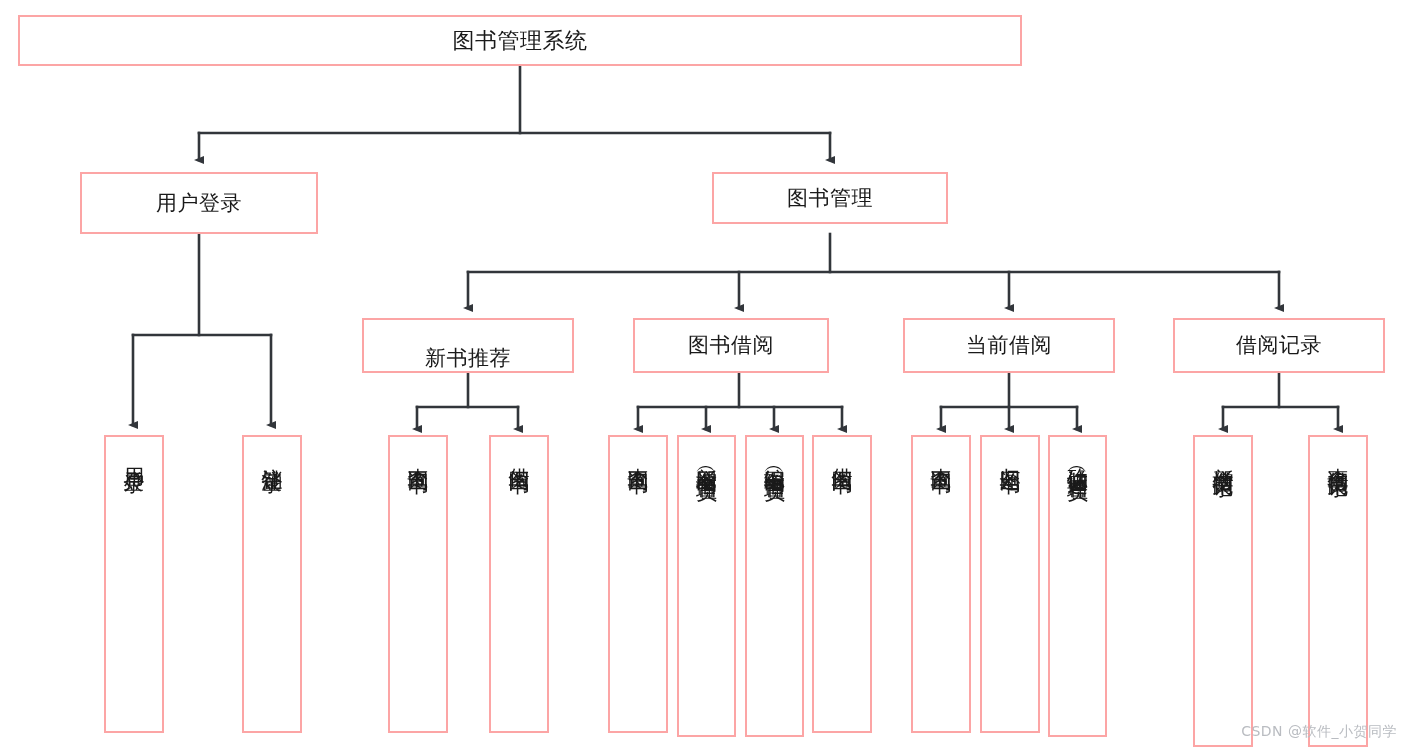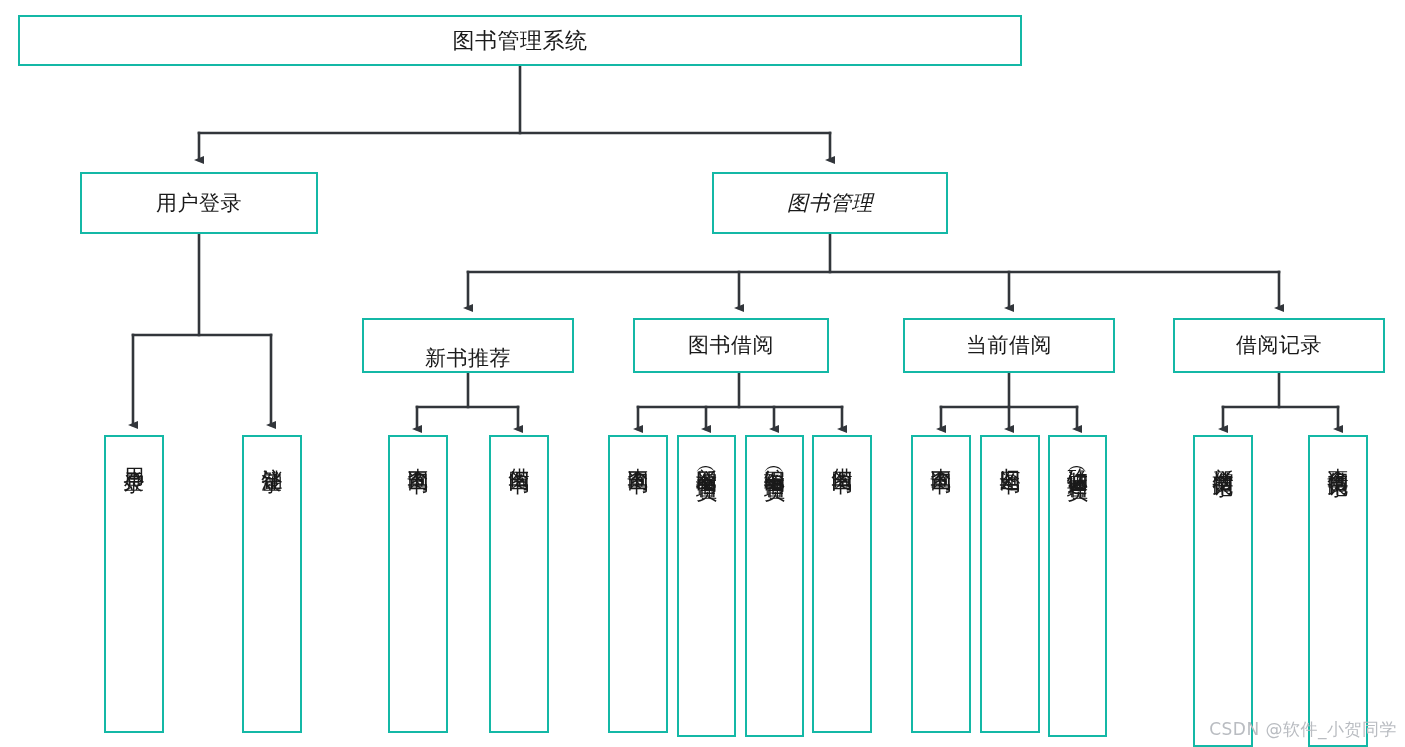--- a/index.html
+++ b/index.html
@@ -21,21 +21,21 @@
     position: absolute;
     left: 0;
     top: 0;
     width: 1405px;
     height: 747px;
     pointer-events: none;
   }
   .node {
     position: absolute;
     box-sizing: border-box;
-    border: 2px solid #14b8a6;
+    border: 2px solid #fca5a5;
     background: #ffffff;
     display: flex;
     align-items: center;
     justify-content: center;
     color: #1a1a1a;
   }
   .node .label {
     display: block;
     text-align: center;
     line-height: 1.18;
@@ -59,21 +59,21 @@
     text-orientation: upright;
     font-size: 21px;
     line-height: 1.05;
     letter-spacing: 2px;
     white-space: nowrap;
   }
   .watermark {
     position: absolute;
     right: 8px;
     bottom: 6px;
-    font-size: 17px;
+    font-size: 14px;
     color: #b9bcc1;
     letter-spacing: 0.5px;
     white-space: nowrap;
     user-select: none;
   }
 </style>
 </head>
 <body>
 
 <div id="canvas">
@@ -128,21 +128,21 @@
     </g>
   </svg>
 
   <div class="node h root" style="left:18px; top:15px; width:1004px; height:51px;">
     <span class="label">图书管理系统</span>
   </div>
 
   <div class="node h" style="left:80px; top:172px; width:238px; height:62px;">
     <span class="label">用户登录</span>
   </div>
-  <div class="node h" style="left:712px; top:172px; width:236px; height:62px;font-style:italic;">
+  <div class="node h" style="left:712px; top:172px; width:236px; height:52px;">
     <span class="label">图书管理</span>
   </div>
 
   <div class="node h" style="left:362px; top:318px; width:212px; height:55px;align-items:flex-end;">
     <span class="label">新书推荐</span>
   </div>
   <div class="node h" style="left:633px; top:318px; width:196px; height:55px;">
     <span class="label">图书借阅</span>
   </div>
   <div class="node h" style="left:903px; top:318px; width:212px; height:55px;">

